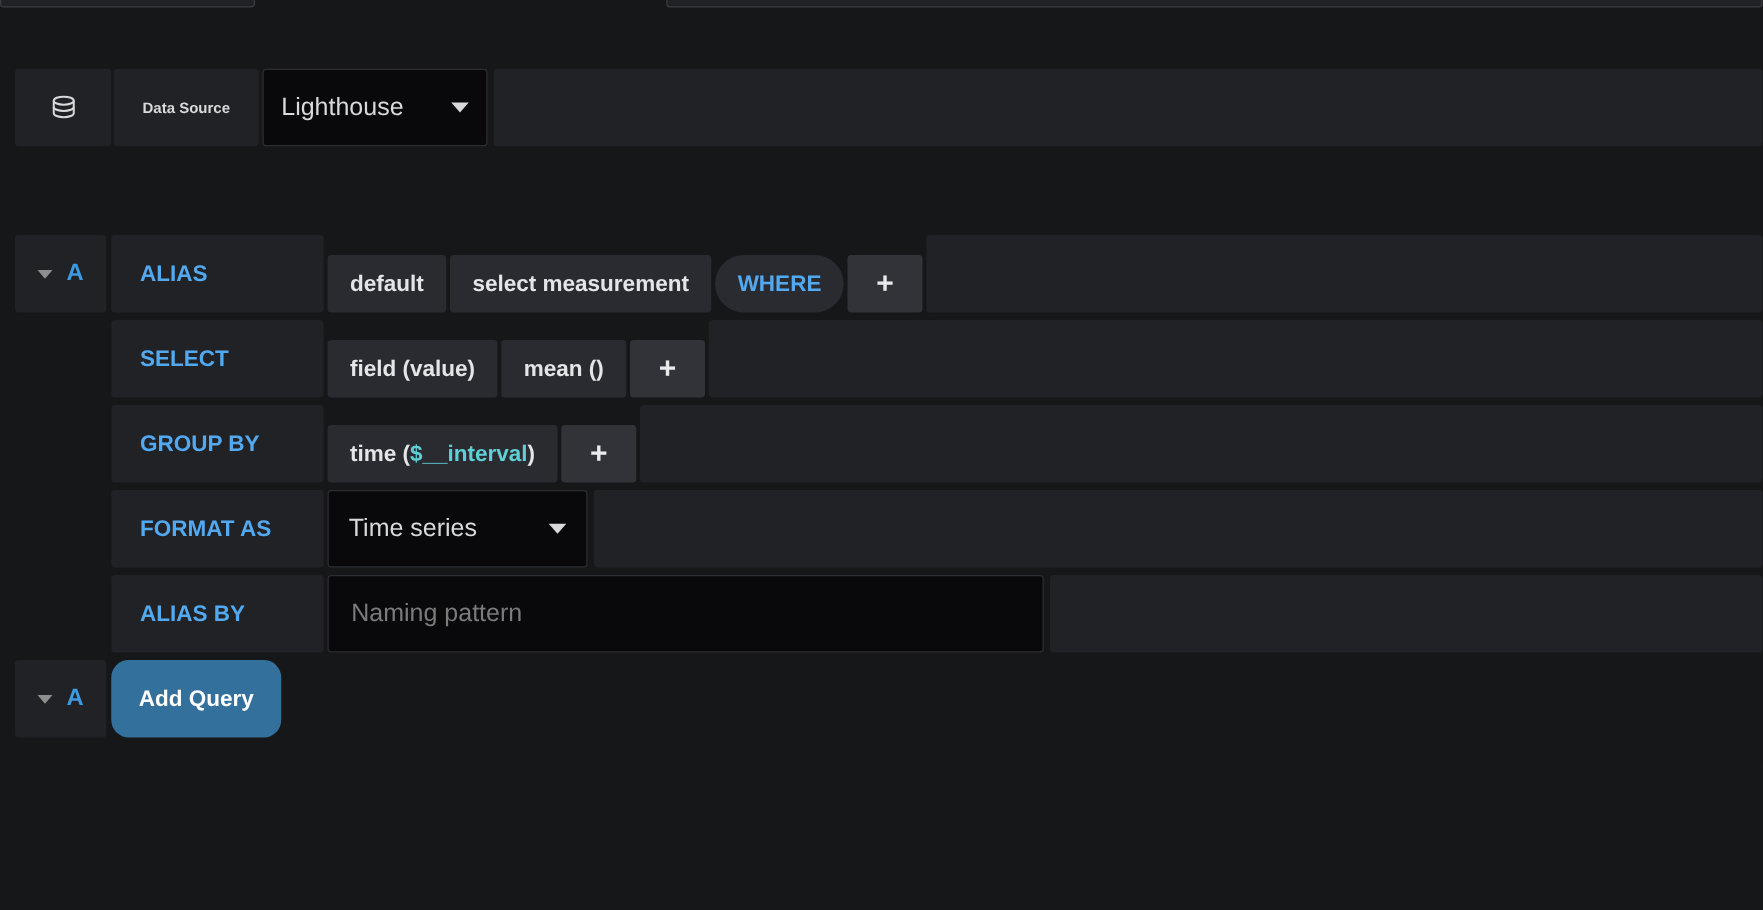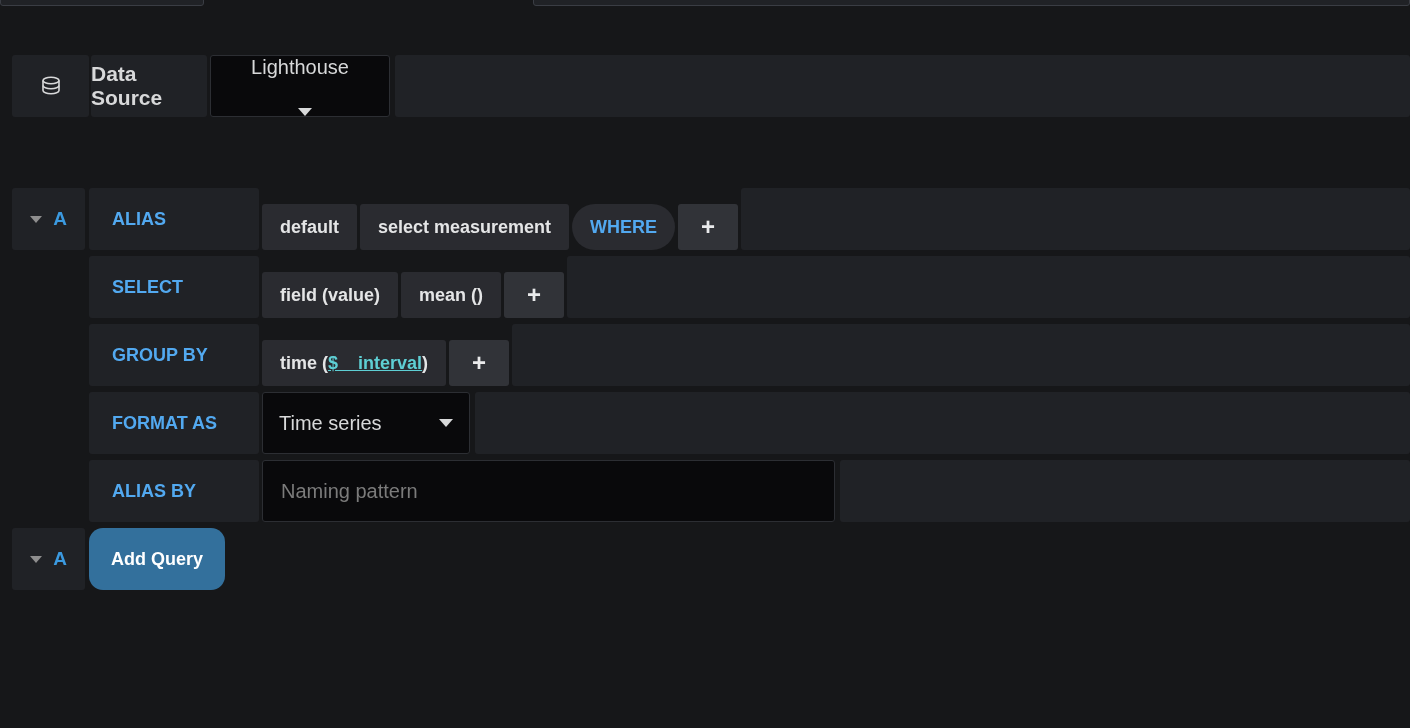--- a/index.html
+++ b/index.html
@@ -55,38 +55,37 @@
   }
   .db-icon { display: block; }
   .ds-label-cell {
     width: 116px;
     background: #202226;
     border-radius: 3px;
     display: flex;
     align-items: center;
     justify-content: center;
     color: #d8d9da;
-    font-size: 21px;
+    font-size: 12px;
     font-weight: bold;
     margin-right: 3px;
   }
   .ds-select {
     width: 180px;
     background: #09090b;
     border: 1px solid #2c2e33;
     border-radius: 3px;
     display: flex;
     align-items: center;
     justify-content: space-between;
     padding: 0 14px;
     box-sizing: border-box;
     color: #d8d9da;
     font-size: 20px;
     margin-right: 5px;
-    flex-direction: column;
   }
   .ds-filler {
     flex: 1;
     background: #202226;
     border-radius: 3px;
   }
 
   .caret-down {
     width: 0; height: 0;
     border-left: 7px solid transparent;
@@ -160,21 +159,21 @@
     margin-top: 16px;
   }
   .seg.link-text { color: #52a9f0; border-radius: 29px; }
   .seg.plus {
     background: #313338;
     padding: 0 16px;
     font-size: 24px;
     color: #e9eaeb;
     min-width: 28px;
   }
-  .var { color: #5ecfd4; text-decoration: underline; }
+  .var { color: #5ecfd4; }
 
   .dropdown-seg {
     background: #09090b;
     border: 1px solid #2c2e33;
     border-radius: 3px;
     display: flex;
     align-items: center;
     justify-content: space-between;
     padding: 0 16px;
     box-sizing: border-box;

